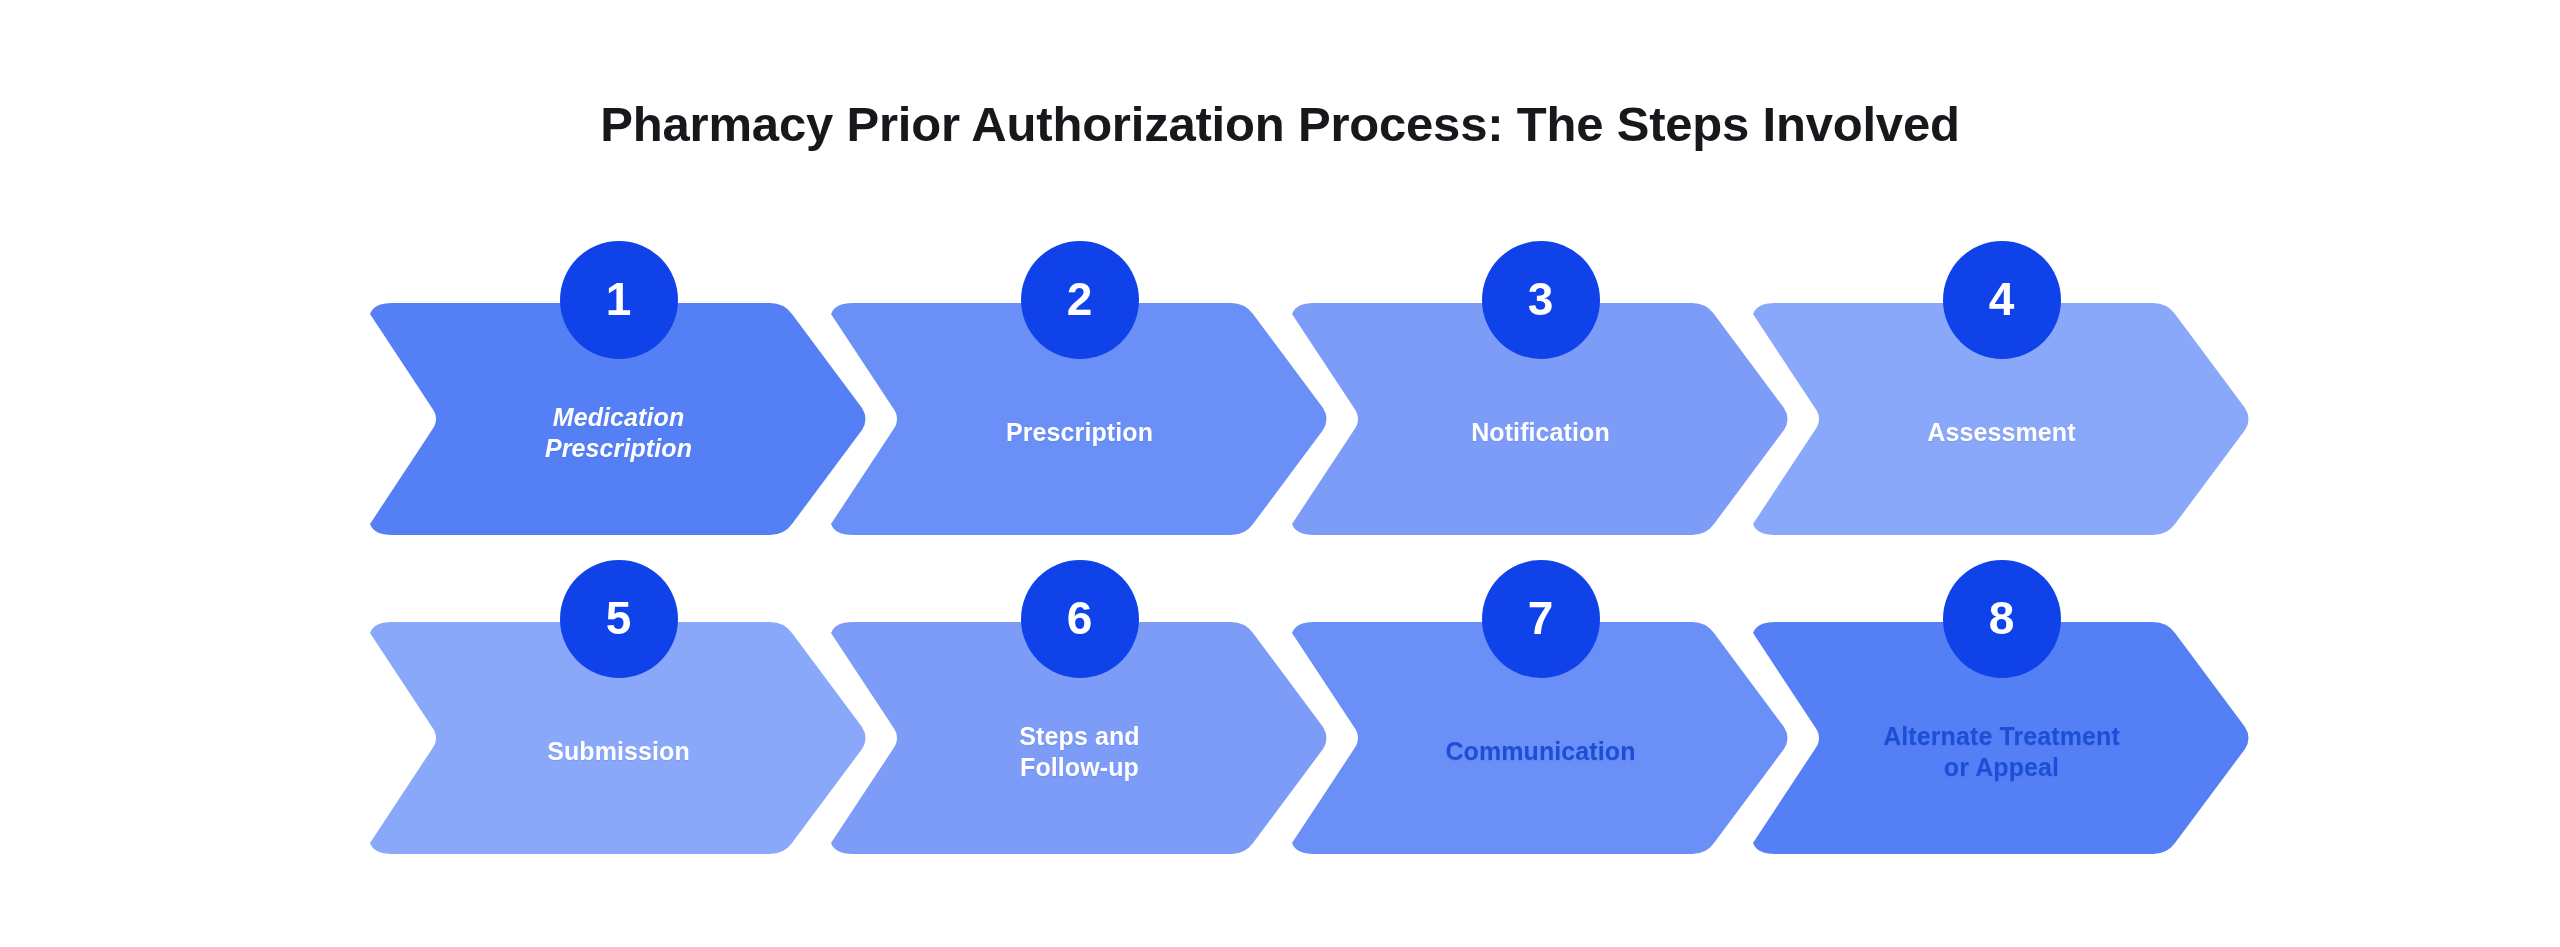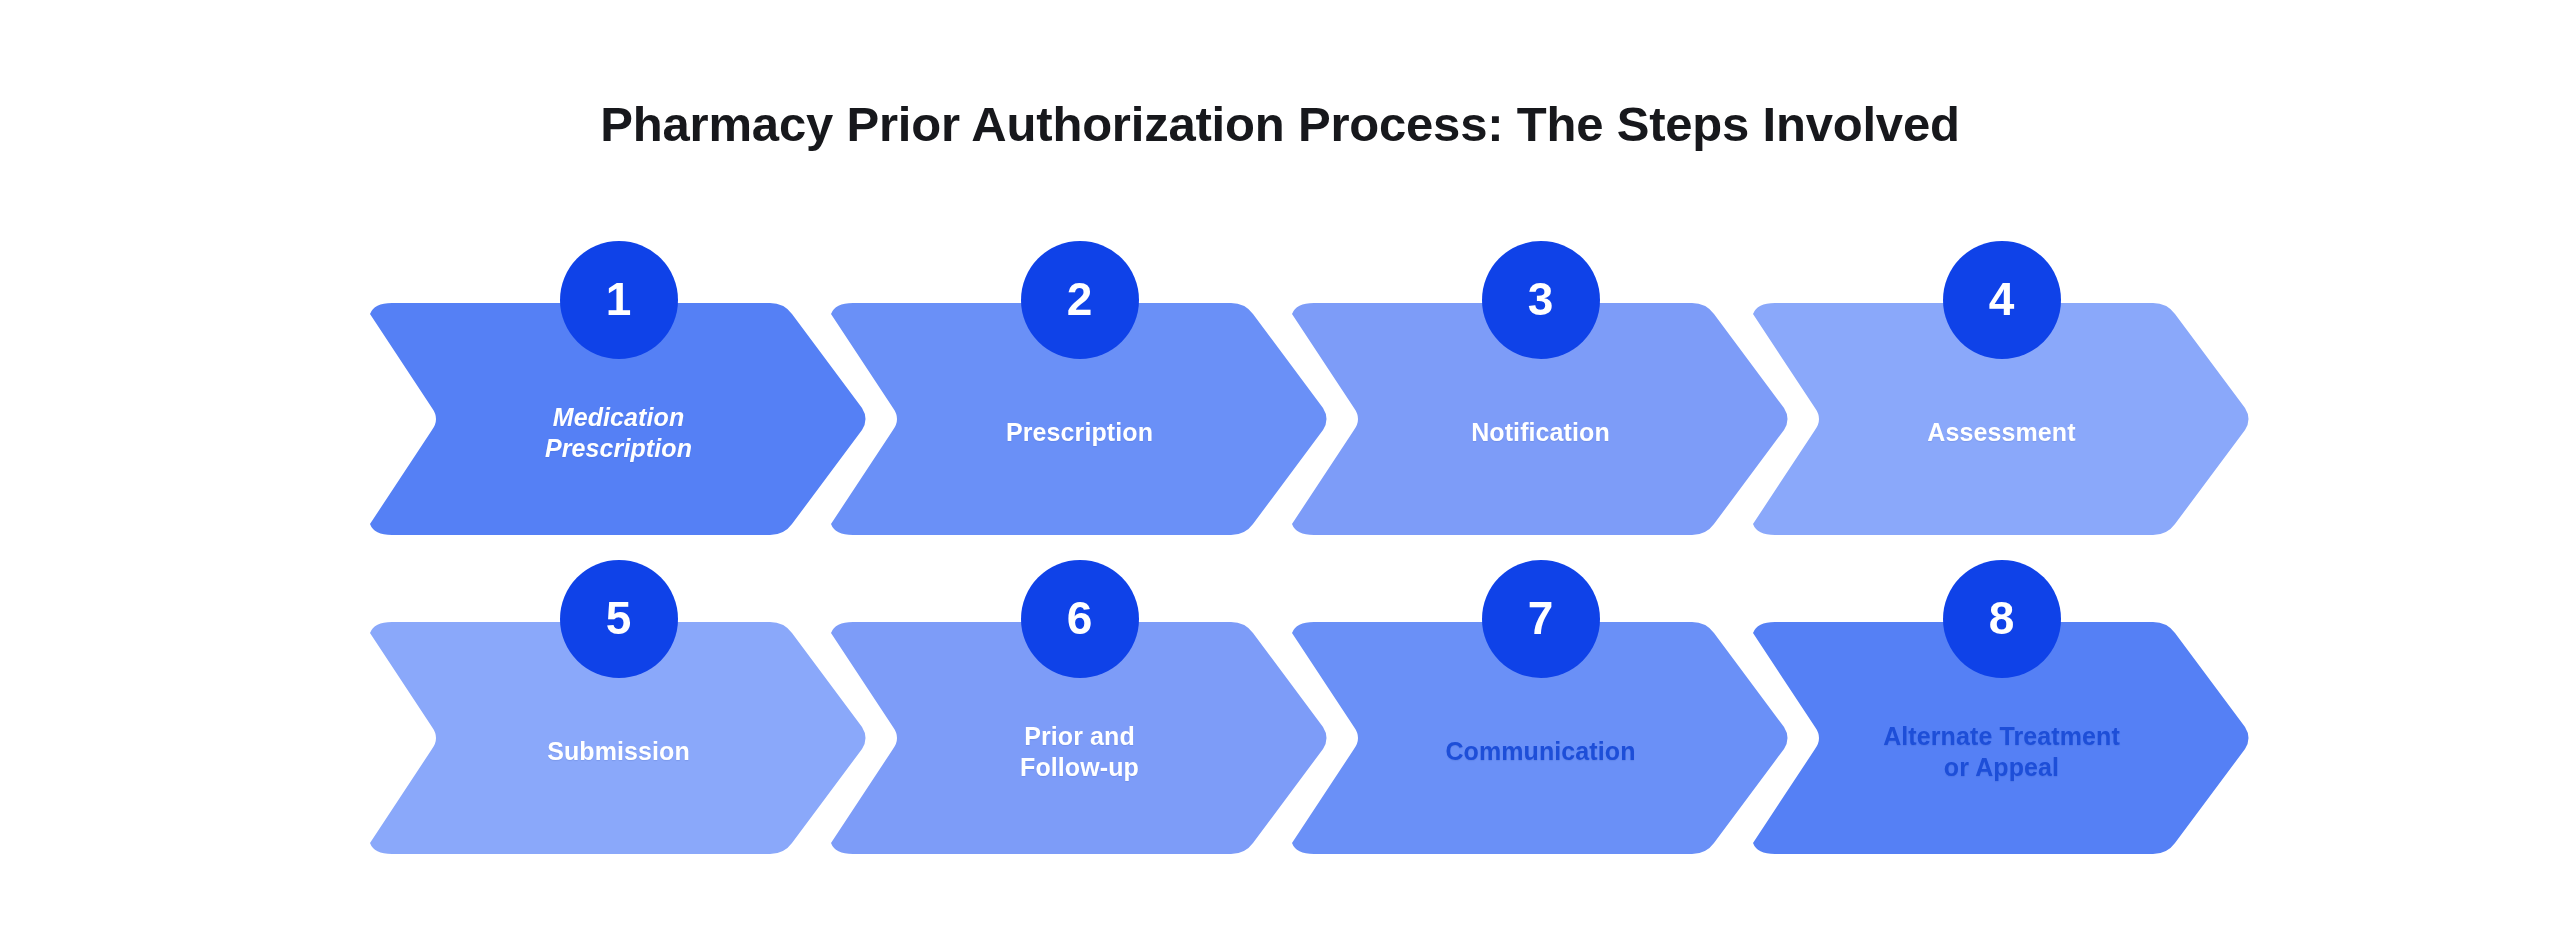--- a/index.html
+++ b/index.html
@@ -191,21 +191,21 @@
           <span>5</span>
         </div>
       </div>
 
       <div class="step pos1">
         <div class="chevron">
           <svg viewBox="0 0 497 232" xmlns="http://www.w3.org/2000/svg">
             <path d="M 22 0 L 400 0 Q 414 0 422 11 L 492 105 Q 499 116 492 127 L 422 221 Q 414 232 400 232 L 22 232 Q 4 232 0 221 L 62 127 Q 70 116 62 105 L 0 11 Q 4 0 22 0 Z" fill="#7d9cf8"></path>
           </svg>
         </div>
-        <div class="step-label" style="color: rgb(255, 255, 255);">Prior and
+        <div class="step-label" style="color: rgb(255, 255, 255);">Steps and
 Follow-up</div>
         <div class="badge" style="background: rgb(15, 66, 232); color: rgb(255, 255, 255);">
           <span>6</span>
         </div>
       </div>
 
       <div class="step pos2">
         <div class="chevron">
           <svg viewBox="0 0 497 232" xmlns="http://www.w3.org/2000/svg">
             <path d="M 22 0 L 400 0 Q 414 0 422 11 L 492 105 Q 499 116 492 127 L 422 221 Q 414 232 400 232 L 22 232 Q 4 232 0 221 L 62 127 Q 70 116 62 105 L 0 11 Q 4 0 22 0 Z" fill="#6a90f7"></path>

